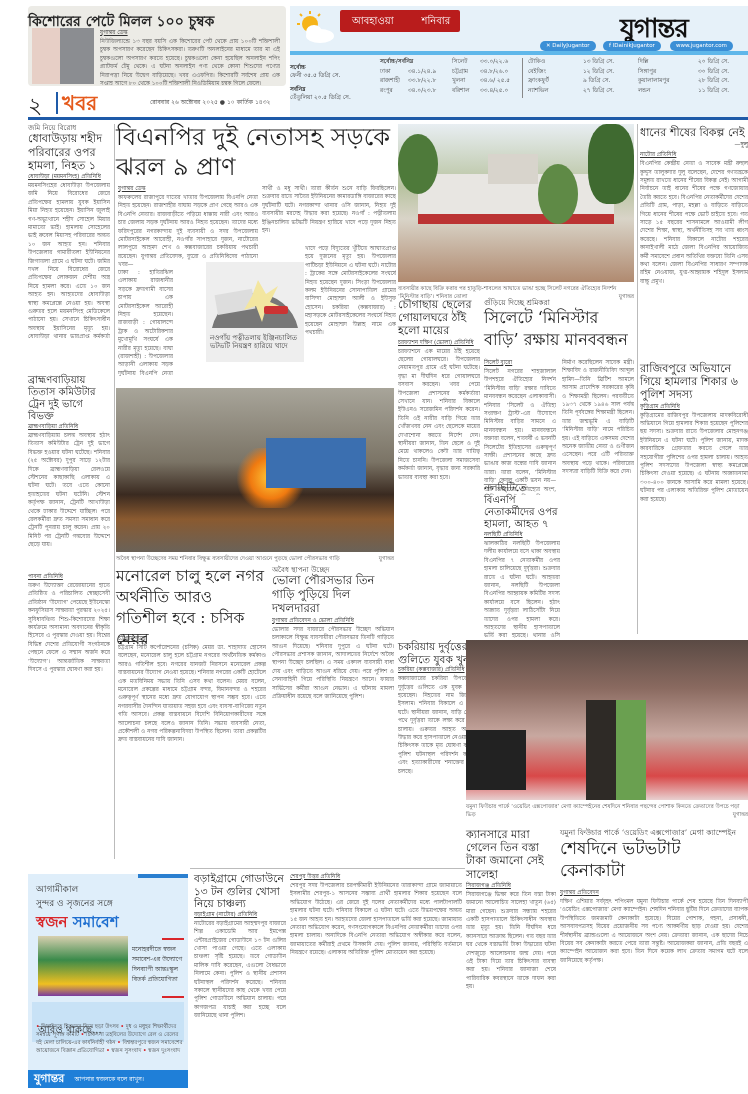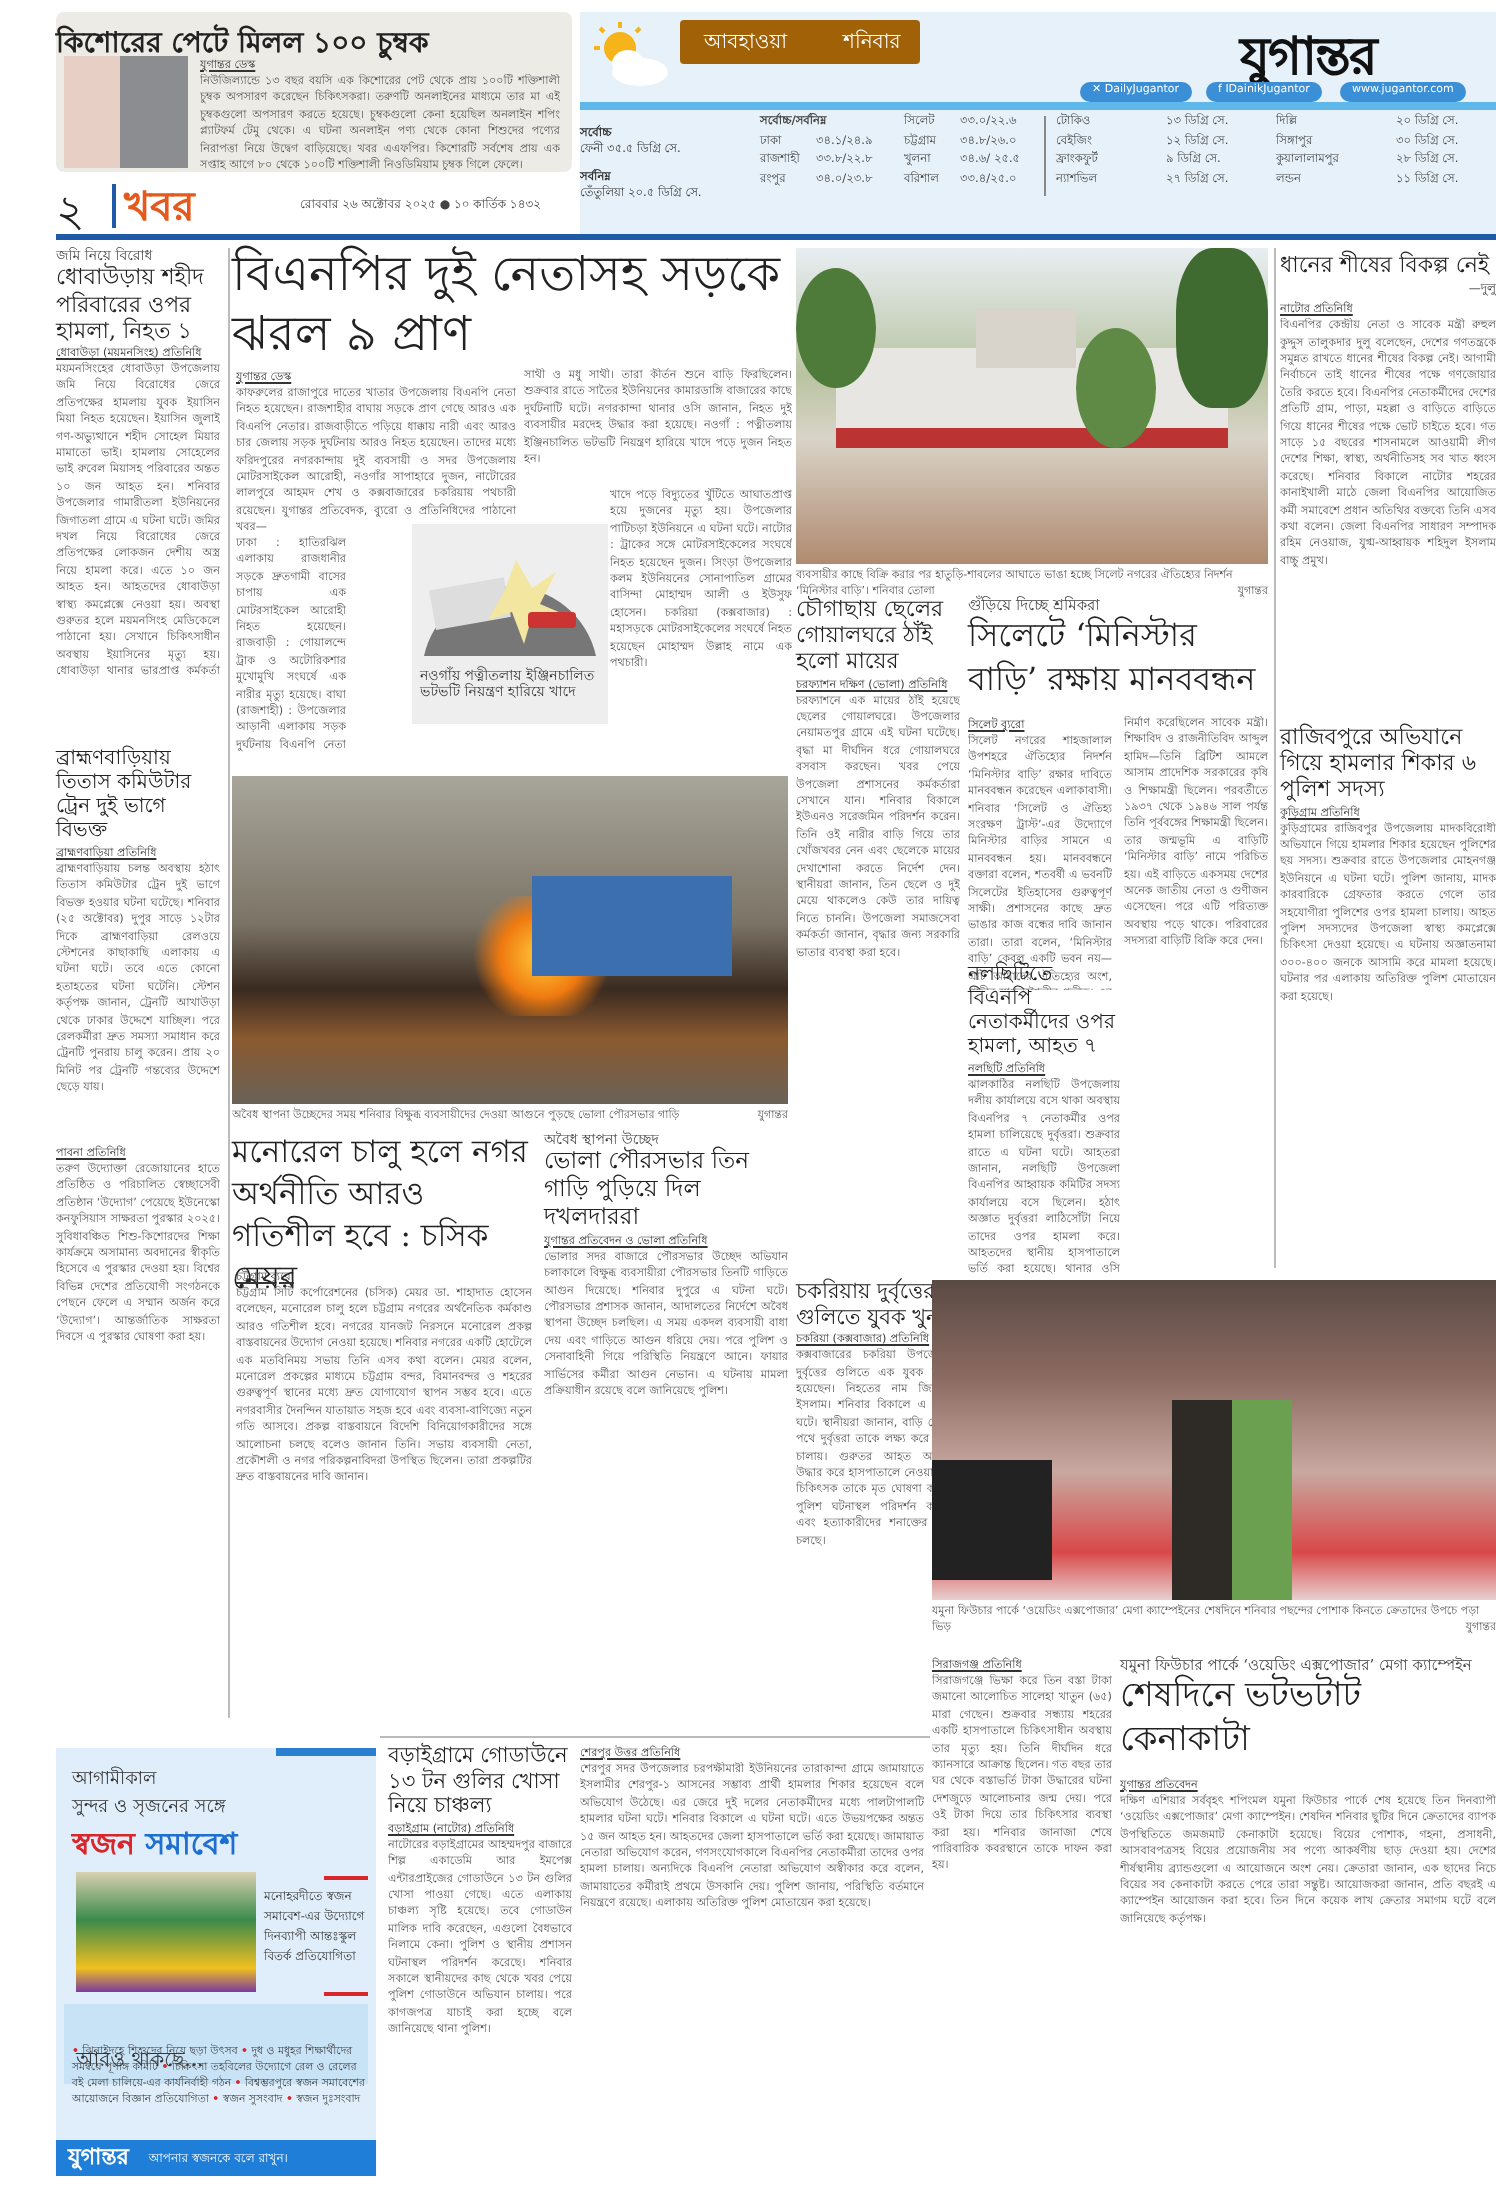--- a/index.html
+++ b/index.html
@@ -10,21 +10,21 @@
 .hl{text-align:left;color:#222;line-height:1.2}
 .caption{font-size:5.5px;color:#555;font-family:"DejaVu Sans",sans-serif;line-height:8px}
 .photo{background:linear-gradient(135deg,#8a7a6a,#5a4e46);overflow:hidden}
 
 #teaser{left:28px;top:6px;width:258px;height:80px;background:#ecebe6;border-radius:4px}
 #teaser h3{font-size:14px;font-weight:bold;text-align:left;margin-top:4px}
 #teaser .img{left:4px;top:22px;width:62px;height:56px;background:linear-gradient(90deg,#e7cfc6 45%,#8b8d91 45%)}
 #teaser .txt{left:72px;top:22px;width:180px}
 
 #weather{left:290px;top:6px;width:458px;height:112px;background:#e6f1f9}
-#wx-tab{left:340px;top:10px;width:120px;height:22px;background:#a16207;color:#fff;font-size:10px;display:flex;align-items:center;padding-left:12px;border-radius:2px}
+#wx-tab{left:340px;top:10px;width:120px;height:22px;background:#b91c1c;color:#fff;font-size:10px;display:flex;align-items:center;padding-left:12px;border-radius:2px}
 #wx-tab span{margin-right:28px}
 #sun{left:296px;top:10px;width:40px;height:36px}
 #logo{left:620px;top:8px;font-size:26px;font-weight:bold;color:#111;font-family:"DejaVu Serif",serif;letter-spacing:-1px}
 .social{top:41px;height:10px;background:#3b8fd6;color:#fff;font-size:5.5px;border-radius:5px;padding:1px 6px;font-family:"DejaVu Sans",sans-serif;white-space:nowrap}
 #wx-strip{left:290px;top:51px;width:458px;height:4px;background:#5fb7ea}
 
 #pgnum{left:28px;top:88px;font-size:22px;color:#222}
 #pgbar{left:56px;top:92px;width:2px;height:22px;background:#1e5aa8}
 #khobor{left:62px;top:88px;font-size:20px;font-weight:bold;color:#e55a1c}
 #pgdate{left:150px;top:97px;font-size:6px;color:#444;font-family:"DejaVu Sans",sans-serif}
@@ -231,20 +231,21 @@
   <div class="abs" style="left:120px;top:60px;width:30px;height:100px;background:#2e2a26"></div>
   <div class="abs" style="left:150px;top:60px;width:30px;height:100px;background:#6aa050"></div>
   <div class="abs" style="left:0;top:90px;width:60px;height:60px;background:#222"></div>
 </div>
 <div class="abs caption" style="left:466px;top:802px;width:282px">
   <span>যমুনা ফিউচার পার্কে ‘ওয়েডিং এক্সপোজার’ মেগা ক্যাম্পেইনের শেষদিনে শনিবার পছন্দের পোশাক কিনতে ক্রেতাদের উপচে পড়া ভিড়</span>
   <span style="float:right">যুগান্তর</span>
 </div>
 
 <div class="abs" style="left:466px;top:828px;width:90px">
+  <div class="hl" style="font-size:11px">ক্যানসারে মারা গেলেন তিন বস্তা টাকা জমানো সেই সালেহা</div>
   <div class="byline">সিরাজগঞ্জ প্রতিনিধি</div>
   <div class="body-text" style="height:210px">সিরাজগঞ্জে ভিক্ষা করে তিন বস্তা টাকা জমানো আলোচিত সালেহা খাতুন (৬৫) মারা গেছেন। শুক্রবার সন্ধ্যায় শহরের একটি হাসপাতালে চিকিৎসাধীন অবস্থায় তার মৃত্যু হয়। তিনি দীর্ঘদিন ধরে ক্যানসারে আক্রান্ত ছিলেন। গত বছর তার ঘর থেকে বস্তাভর্তি টাকা উদ্ধারের ঘটনা দেশজুড়ে আলোচনার জন্ম দেয়। পরে ওই টাকা দিয়ে তার চিকিৎসার ব্যবস্থা করা হয়। শনিবার জানাজা শেষে পারিবারিক কবরস্থানে তাকে দাফন করা হয়।</div>
 </div>
 
 <div class="abs" style="left:560px;top:828px;width:188px">
   <div class="hl" style="font-size:7.5px;color:#444">যমুনা ফিউচার পার্কে ‘ওয়েডিং এক্সপোজার’ মেগা ক্যাম্পেইন</div>
   <div class="hl" style="font-size:17px;line-height:22px">শেষদিনে ভটভটাট কেনাকাটা</div>
 </div>
 <div class="abs" style="left:560px;top:888px;width:188px">
   <div class="byline">যুগান্তর প্রতিবেদন</div>

